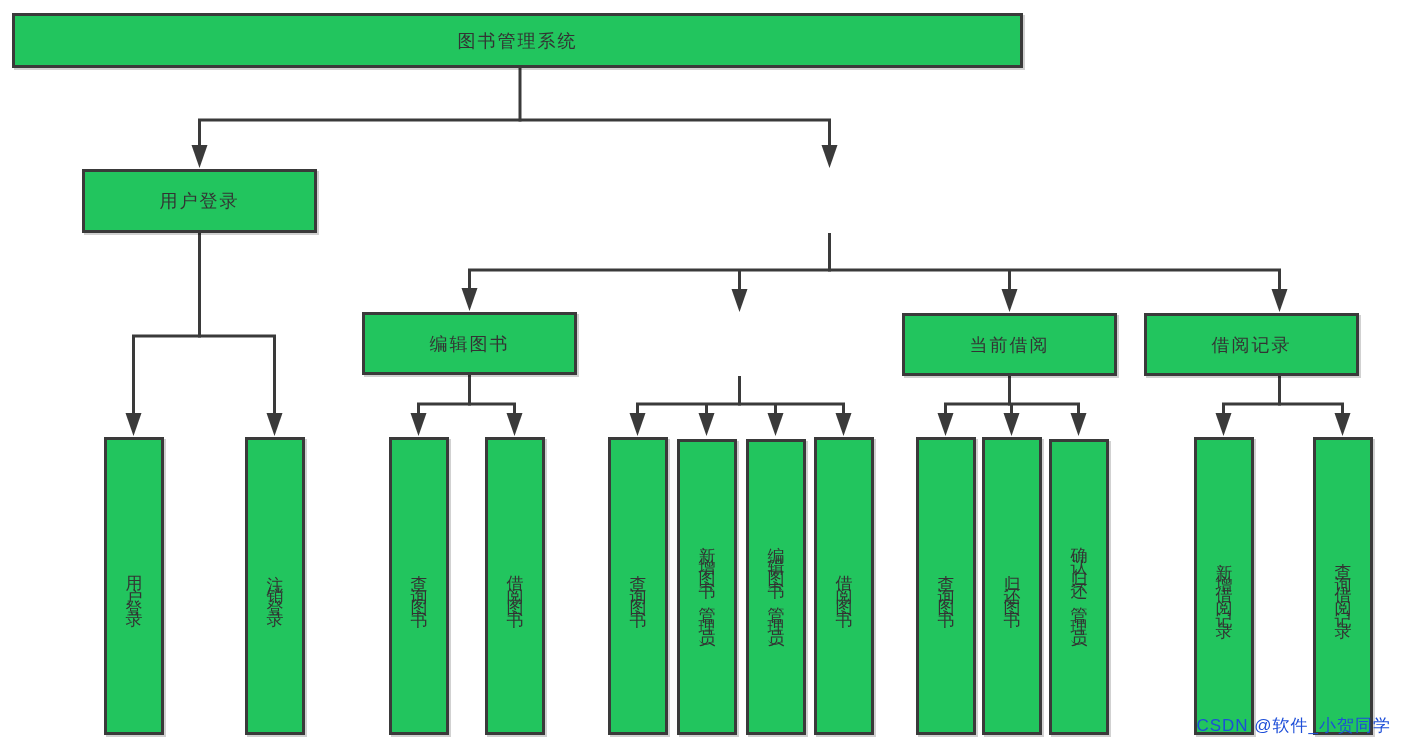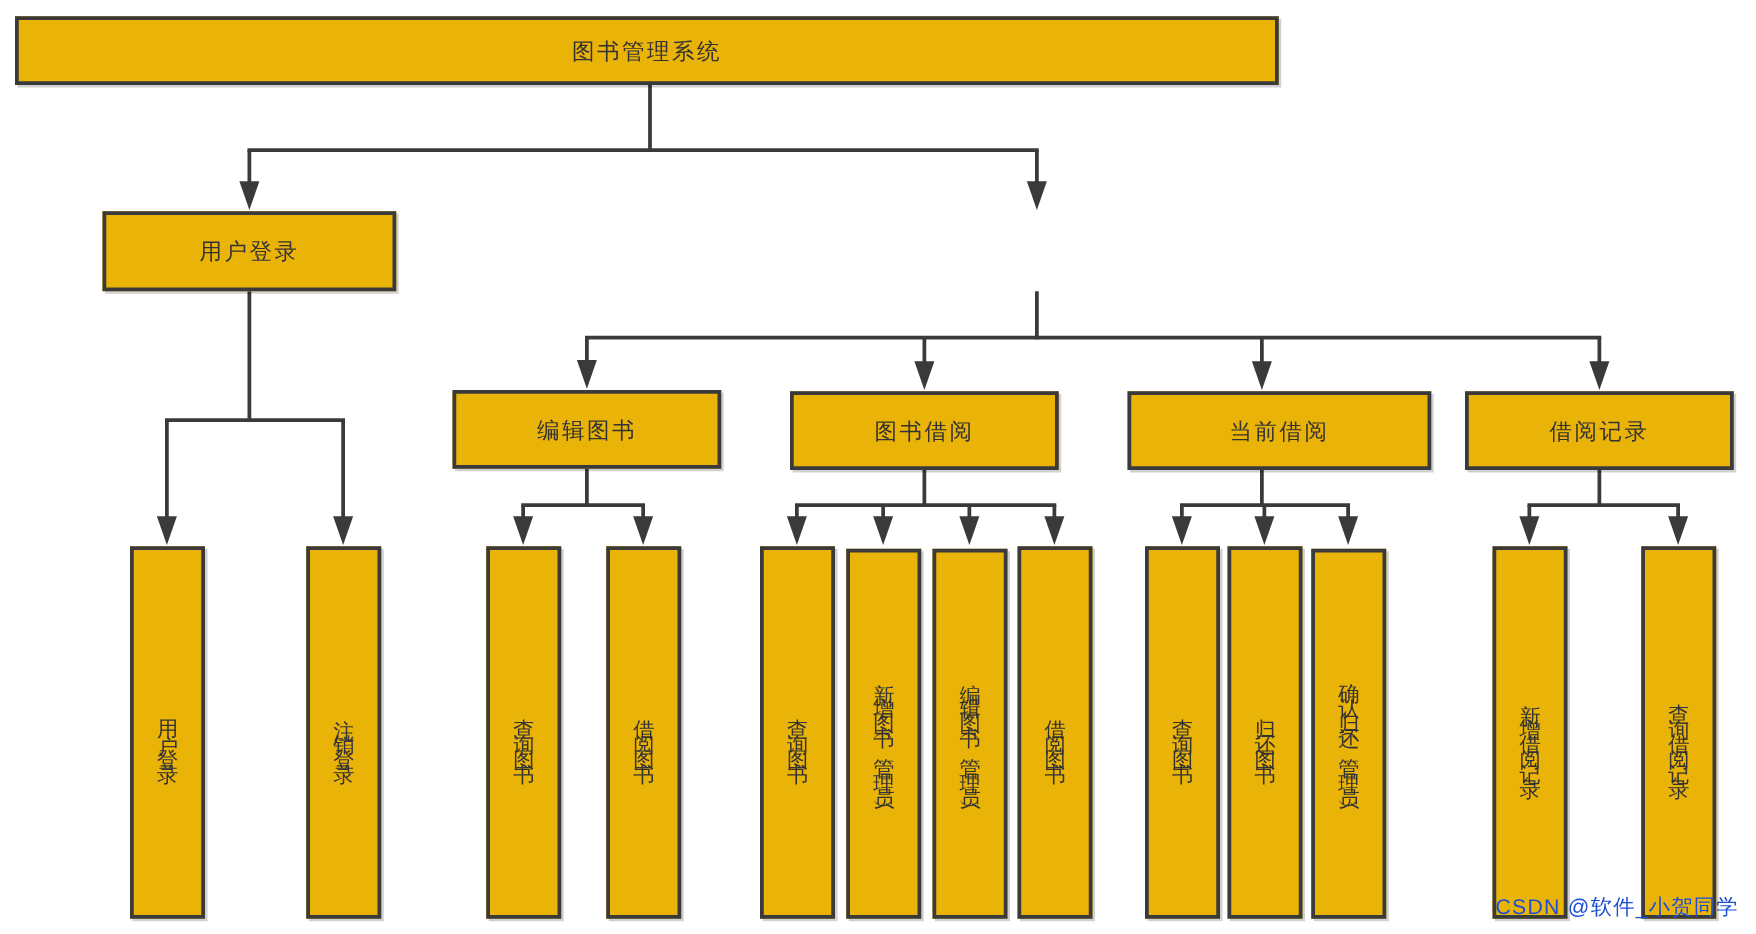--- a/index.html
+++ b/index.html
@@ -7,21 +7,21 @@
     position:relative;
     width:1405px;height:747px;
     background:#fff;
     overflow:hidden;
     font-family:"Liberation Sans","DejaVu Sans",sans-serif;
   }
   .connectors{position:absolute;left:0;top:0;z-index:1;}
   .node{
     position:absolute;
     box-sizing:border-box;
-    background:#eab308;
+    background:#22c55e;
     border:3px solid #3a3a3a;
     box-shadow:2px 2px 0 rgba(0,0,0,0.18);
     display:flex;
     align-items:center;
     justify-content:center;
     color:#333;
     z-index:2;
   }
   .node.h span{
     font-size:18px;
@@ -128,27 +128,24 @@
     <span>图书管理系统</span>
   </div>
 
   <div class="node h" style="left:82px;top:169px;width:235px;height:64px">
     <span>用户登录</span>
   </div>
 
   <div class="node h" style="left:362px;top:312px;width:215px;height:63px">
     <span>编辑图书</span>
   </div>
-  <div class="node h" style="left:632px;top:313px;width:215px;height:63px">
-    <span>图书借阅</span>
-  </div>
-  <div class="node h" style="left:902px;top:313px;width:243px;height:63px">
+  <div class="node h" style="left:902px;top:313px;width:215px;height:63px">
     <span>当前借阅</span>
   </div>
-  <div class="node h" style="left:1172px;top:313px;width:215px;height:63px">
+  <div class="node h" style="left:1144px;top:313px;width:215px;height:63px">
     <span>借阅记录</span>
   </div>
 
   <div class="node v" style="left:104px;top:437px;width:60px;height:298px">
     <span>用户登录</span>
   </div>
   <div class="node v" style="left:245px;top:437px;width:60px;height:298px">
     <span>注销登录</span>
   </div>
 

